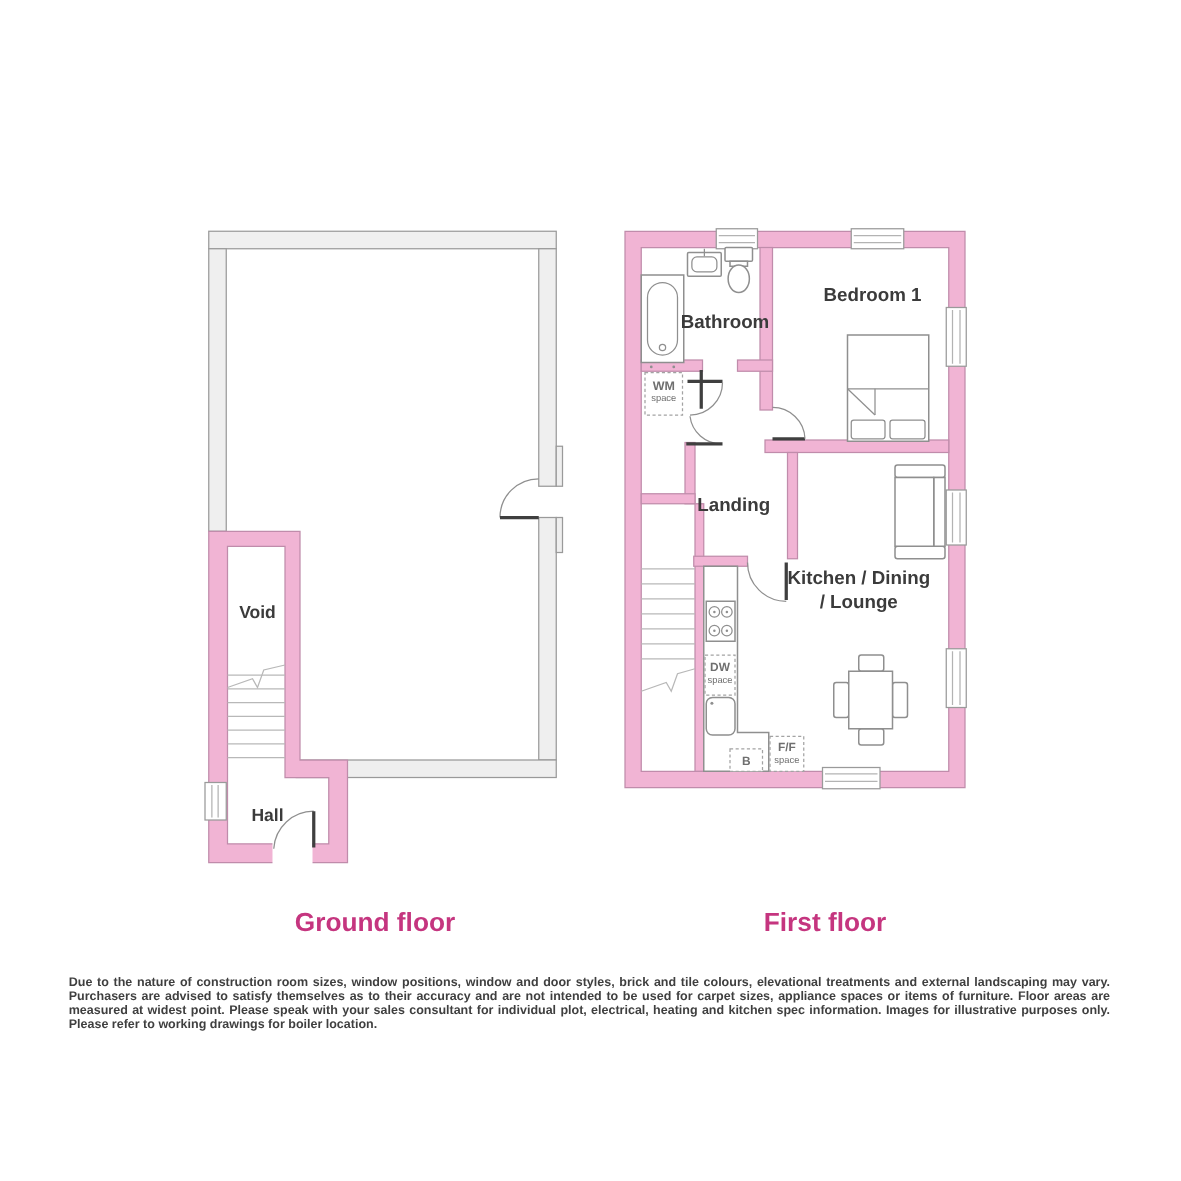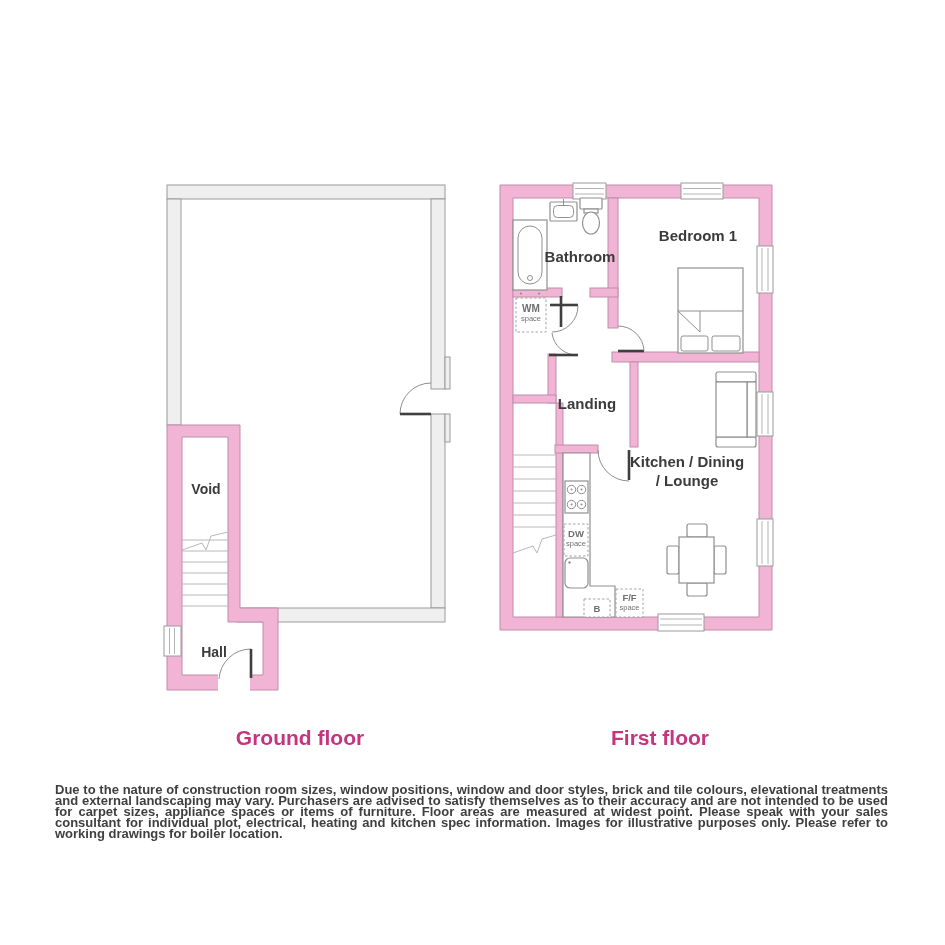--- a/index.html
+++ b/index.html
@@ -24,21 +24,21 @@
   .door-arc{fill:none;stroke:#8F8F8F;stroke-width:1;}
   .dashed{fill:#fff;stroke:#A3A3A3;stroke-width:1;stroke-dasharray:2.5 2;}
   .gap{fill:#fff;stroke:none;}
   .room-label{font-weight:700;font-size:15px;fill:var(--label-text);text-anchor:middle;}
   .room-label.sm{font-size:14px;}
   .space-label{font-weight:700;font-size:10px;fill:var(--space-text);text-anchor:middle;}
   .space-label.xs{font-size:9.5px;}
   .space-sub{font-weight:400;font-size:7.5px;fill:var(--space-text);text-anchor:middle;}
   .floor-title{font-weight:700;font-size:21px;fill:var(--title-color);text-anchor:middle;}
   .disclaimer{position:absolute;left:55px;top:771px;width:833px;
-      font-weight:600;font-size:13px;line-height:11px;color:#3F3F3F;text-align:justify;}
+      font-weight:600;font-size:10px;line-height:11px;color:#3F3F3F;text-align:justify;}
 </style>
 </head>
 <body>
 
 <div class="page">
 <svg width="945" height="945" viewBox="0 0 945 945">
 
   <g>
     <rect class="interior" x="181" y="199" width="250" height="409"></rect>
 

